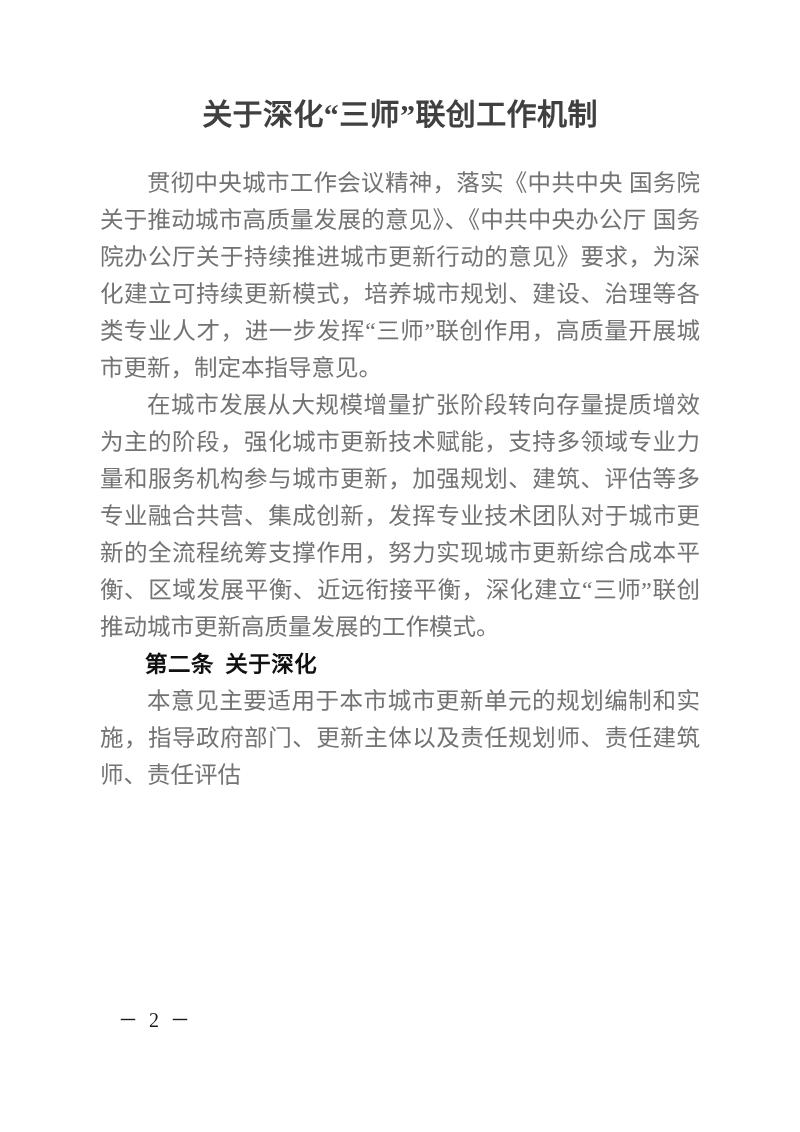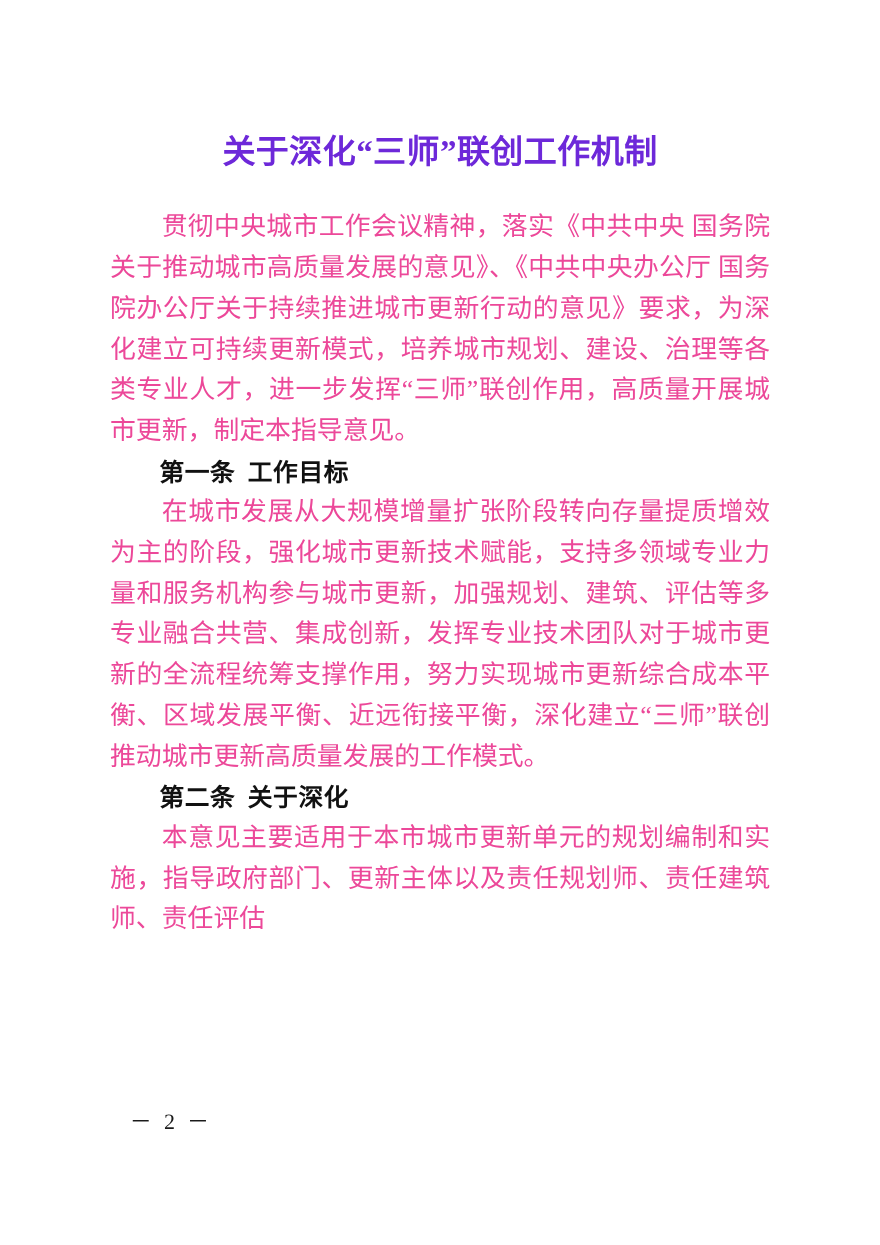--- a/index.html
+++ b/index.html
@@ -26,28 +26,28 @@
   .content {
     position: absolute;
     left: 100px;
     top: 0;
     width: 600px;
   }
 
   
   .doc-title {
     margin: 0;
-    padding-top: 116px;
+    padding-top: 92px;
     text-align: center;
     font-family: "Liberation Serif", "DejaVu Serif", serif;
     font-weight: 700;
     font-size: 30px;
     line-height: 45px;
     letter-spacing: 0.4px;
-    color: #6d28d9;
+    color: #404040;
   }
   .doc-title .title-line {
     display: block;
     white-space: nowrap;
   }
   .doc-title .title-line-2 {
     letter-spacing: -0.2px;
   }
 
   
@@ -56,21 +56,21 @@
   
   .para {
     margin: 0;
     font-family: "Liberation Serif", "DejaVu Serif", serif;
     font-size: 23.5px;
     line-height: 37px;
     text-align: justify;
     text-align-last: left;
     text-justify: inter-ideograph;
     text-indent: 2em;
-    color: #ec4899;
+    color: #737373;
     word-break: break-all;
   }
 
   
   .heading {
     margin: 0;
     font-family: "Liberation Sans", "DejaVu Sans", sans-serif;
     font-weight: 700;
     font-size: 22.5px;
     line-height: 37px;
@@ -104,23 +104,20 @@
   <div class="content">
 
     <h1 class="doc-title">
       <span class="title-line title-line-1">关于深化“三师”联创工作机制</span>
     </h1>
 
     <div class="title-gap"></div>
 
     <p class="para">贯彻中央城市工作会议精神，落实《中共中央 国务院关于推动城市高质量发展的意见》、《中共中央办公厅 国务院办公厅关于持续推进城市更新行动的意见》要求，为深化建立可持续更新模式，培养城市规划、建设、治理等各类专业人才，进一步发挥“三师”联创作用，高质量开展城市更新，制定本指导意见。</p>
 
-    <p class="heading">
-      <span>第一条</span><span class="sep"></span><span>工作目标</span>
-    </p>
 
     <p class="para">在城市发展从大规模增量扩张阶段转向存量提质增效为主的阶段，强化城市更新技术赋能，支持多领域专业力量和服务机构参与城市更新，加强规划、建筑、评估等多专业融合共营、集成创新，发挥专业技术团队对于城市更新的全流程统筹支撑作用，努力实现城市更新综合成本平衡、区域发展平衡、近远衔接平衡，深化建立“三师”联创推动城市更新高质量发展的工作模式。</p>
 
     <p class="heading">
       <span>第二条</span><span class="sep"></span><span>关于深化</span>
     </p>
 
     <p class="para">本意见主要适用于本市城市更新单元的规划编制和实施，指导政府部门、更新主体以及责任规划师、责任建筑师、责任评估</p>
 
   </div>

